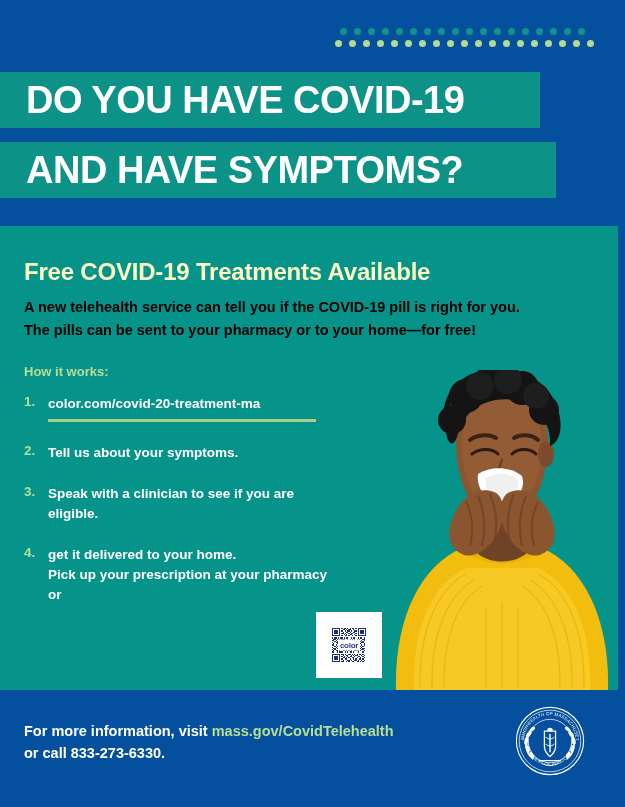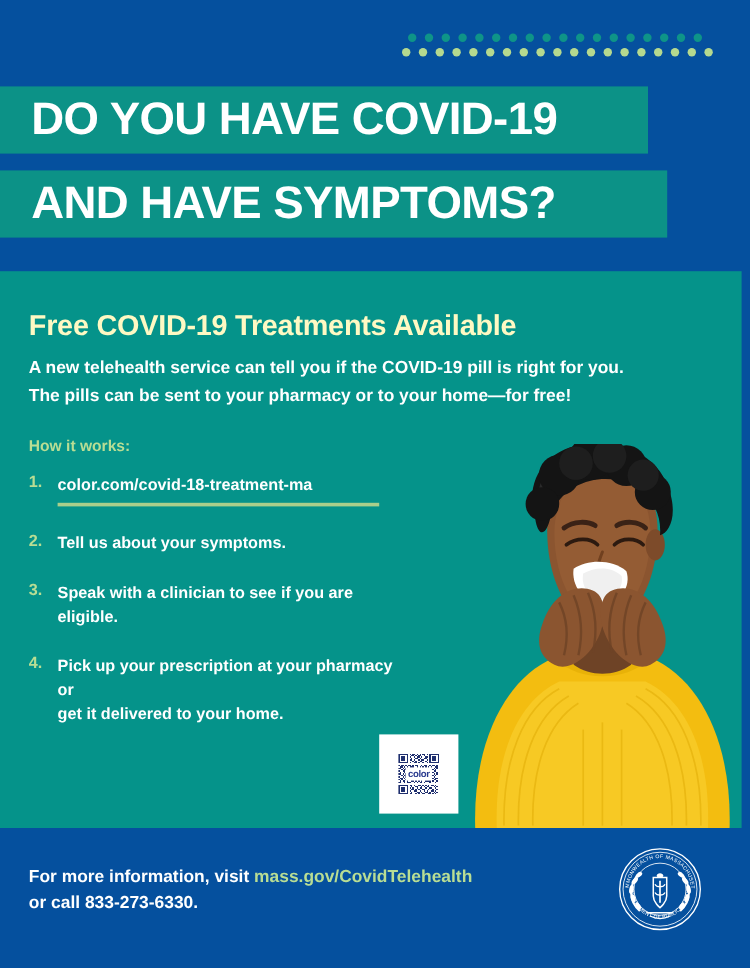--- a/index.html
+++ b/index.html
@@ -53,21 +53,21 @@
 
   #panel-heading {
     position:absolute; top:32px; left:24px;
     color:#fef9c3;
     font-size:24px; font-weight:700;
     letter-spacing:-0.2px;
   }
 
   #panel-body {
     position:absolute; top:70px; left:24px;
-    color:#ffffff;
+    color:#000000;
     font-size:14.5px; font-weight:700;
     line-height:1.62;
     width:540px;
   }
 
   #how-it-works-label {
     position:absolute; top:138px; left:24px;
     color:#b8dd94;
     font-size:13px; font-weight:700;
   }
@@ -194,41 +194,41 @@
       <div>A new telehealth service can tell you if the COVID-19 pill is right for you.</div>
       <div>The pills can be sent to your pharmacy or to your home—for free!</div>
     </div>
 
     <div id="how-it-works-label">How it works:</div>
 
     <div id="steps">
         <div class="step">
           <div class="step-number">1.</div>
           <div>
-            <div class="step-text">color.com/covid-18-treatment-ma</div>
+            <div class="step-text">color.com/covid-20-treatment-ma</div>
             <div class="step-underline"></div>
           </div>
         </div>
         <div class="step">
           <div class="step-number">2.</div>
           <div>
             <div class="step-text">Tell us about your symptoms.</div>
           </div>
         </div>
         <div class="step">
           <div class="step-number">3.</div>
           <div>
             <div class="step-text">Speak with a clinician to see if you are eligible.</div>
           </div>
         </div>
         <div class="step">
           <div class="step-number">4.</div>
           <div>
+            <div class="step-text">get it delivered to your home.</div>
             <div class="step-text">Pick up your prescription at your pharmacy or</div>
-            <div class="step-text">get it delivered to your home.</div>
           </div>
         </div>
       </div>
 
     <div id="qr-code">
       <svg viewBox="0 0 29 29" shape-rendering="crispEdges">
         <rect width="29" height="29" fill="#ffffff"></rect>
         <g fill="#1f2f6e">
           <path d="M0,0h7v7h-7z M1,1v5h5v-5z M2,2h3v3h-3z"></path>
           <path d="M22,0h7v7h-7z M23,1v5h5v-5z M24,2h3v3h-3z"></path>

